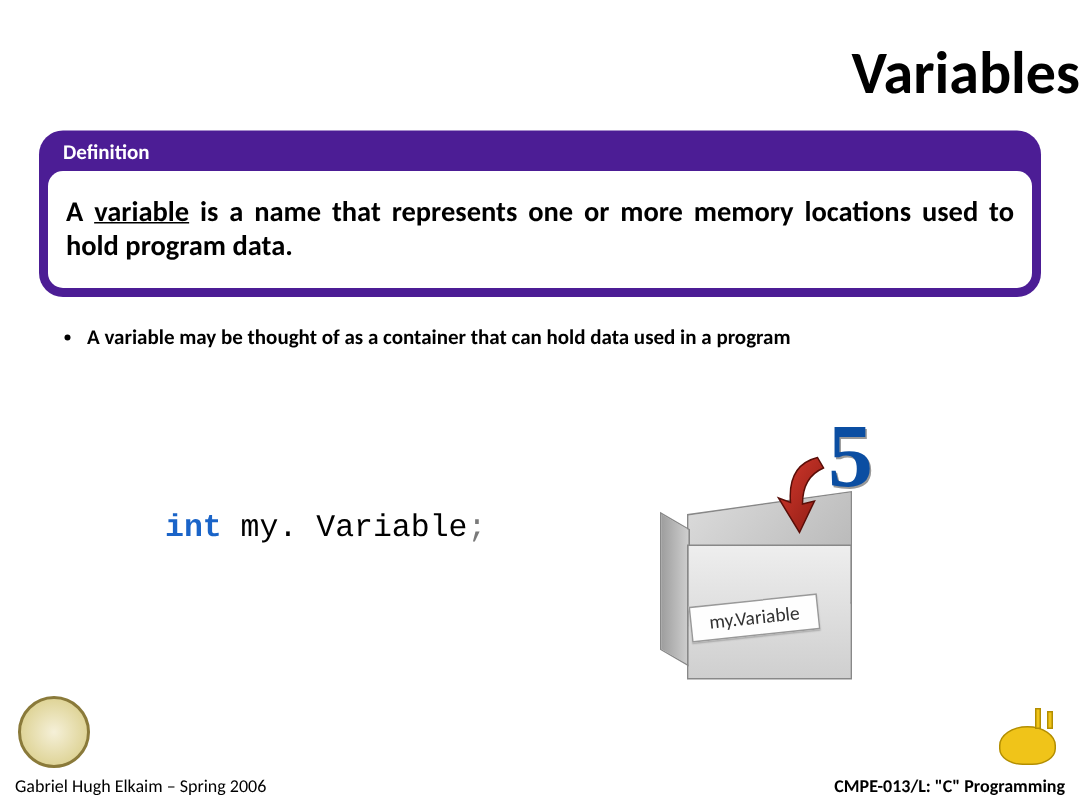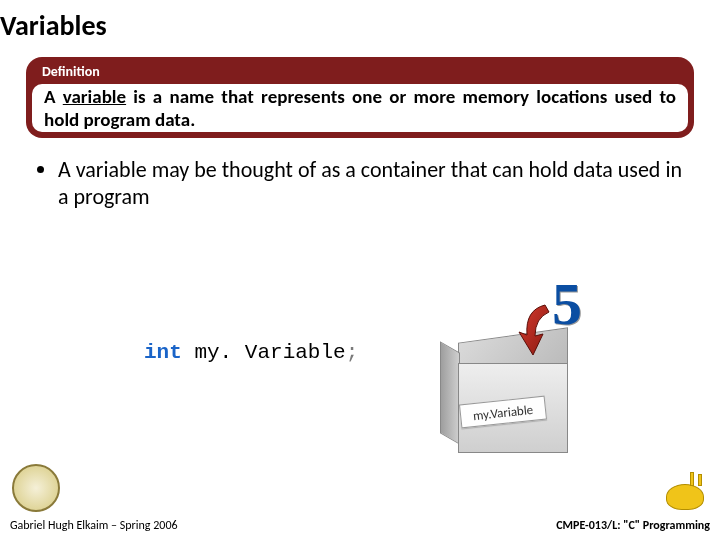--- a/index.html
+++ b/index.html
@@ -5,67 +5,68 @@
   * { margin: 0; padding: 0; box-sizing: border-box; }
   body {
     width: 720px;
     height: 540px;
     background: white;
     font-family: Calibri, Arial, sans-serif;
     position: relative;
     overflow: hidden;
   }
   .title {
-    text-align: left;
-    font-size: 28px;
-    font-weight: bold;
-    margin-top: 8px;
+    text-align: right;
+    font-size: 40px;
+    font-weight: bold;
+    margin-top: 24px;
     color: #000;
   }
   .def-box {
     margin: 14px 26px 0 26px;
-    background: #7f1d1d;
+    background: #4c1d95;
     border-radius: 16px;
     padding: 6px;
   }
   .def-label {
     color: white;
     font-weight: bold;
     font-size: 14px;
     margin: 0 0 4px 10px;
   }
   .def-inner {
     background: white;
     border-radius: 10px;
-    padding: 1px 12px;
+    padding: 16px 12px;
     font-size: 19px;
     font-weight: bold;
     color: #000;
     text-align: justify;
   }
   .def-inner .ul { text-decoration: underline; }
   .bullet {
     margin: 18px 36px 0 36px;
   }
   .bullet li {
-    font-size: 22px;
+    font-size: 14px;
     list-style: disc;
     margin-left: 22px;
     color: #000;
+    font-weight: bold;
   }
   .code-area {
     position: absolute;
     left: 110px;
     top: 340px;
     font-family: "Courier New", monospace;
     font-size: 21px;
     line-height: 1.2;
   }
   .code1 { margin-bottom: 26px; }
-  .kw { color: #1a64c8; font-weight: bold; margin-left: 34px; }
+  .kw { color: #1a64c8; font-weight: bold; }
   .punc { color: #7a7a7a; }
   .box-container {
     position: absolute;
     left: 430px;
     top: 270px;
     width: 200px;
     height: 200px;
   }
   .cube {
     position: absolute;

